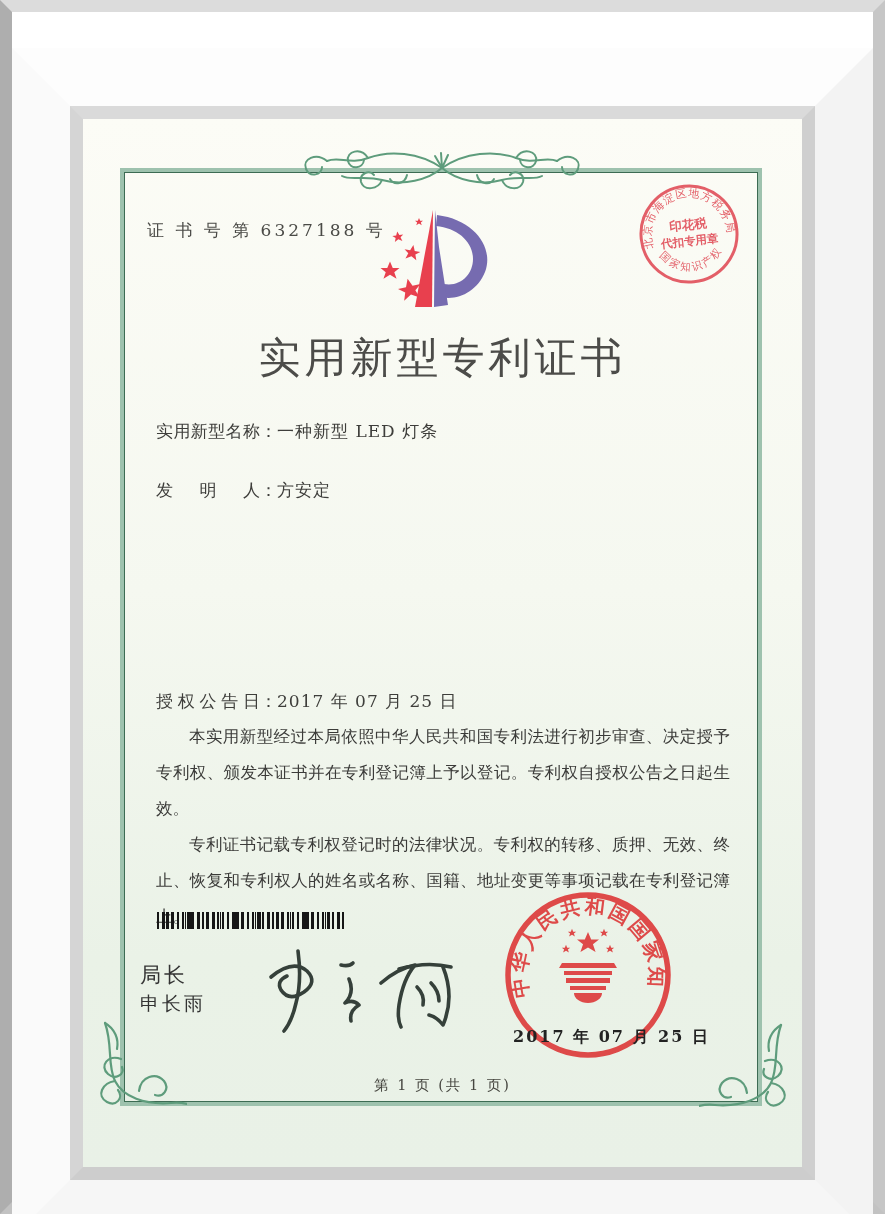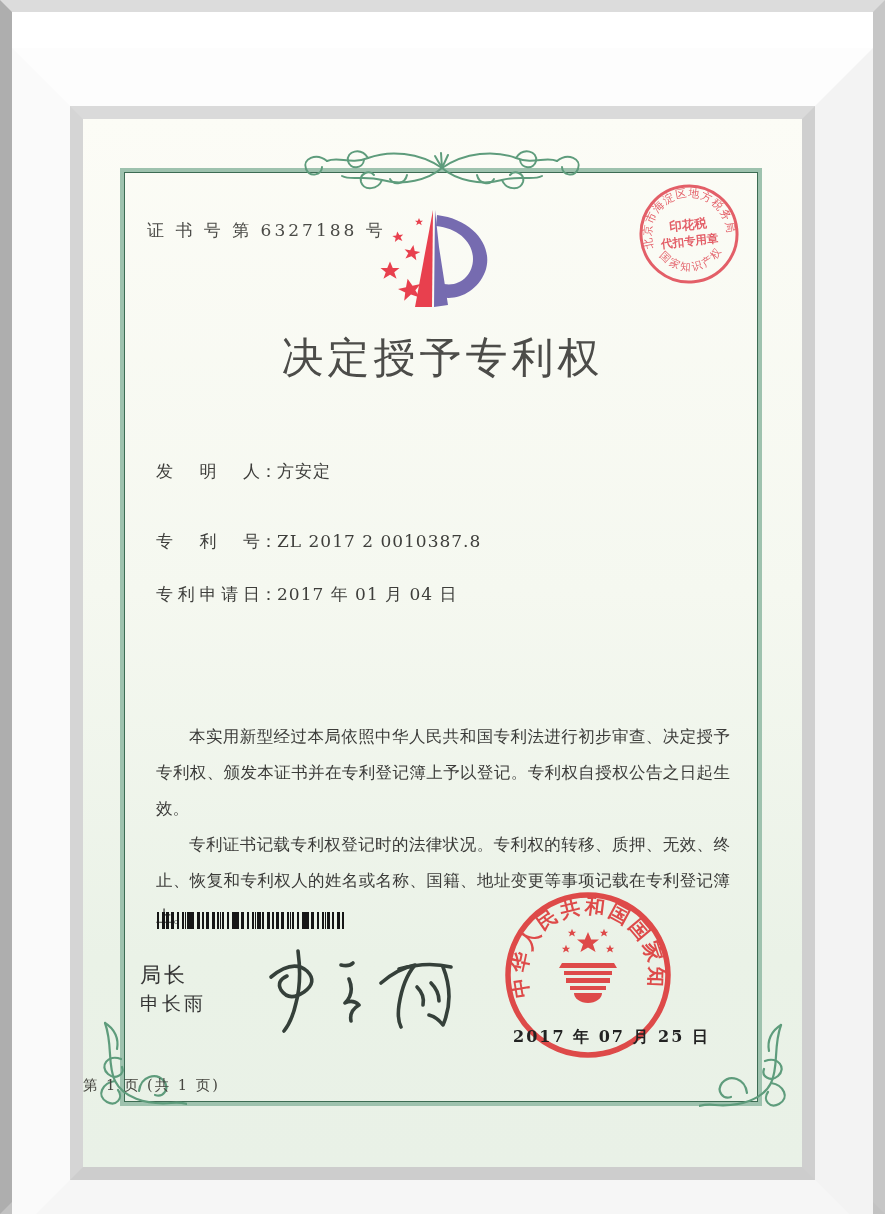--- a/index.html
+++ b/index.html
@@ -31,21 +31,21 @@
   .barcode{position:absolute;left:74px;top:793px;width:188px;height:17px;
     background:
       repeating-linear-gradient(90deg,#161616 0 2px,transparent 2px 5px),
       repeating-linear-gradient(90deg,#161616 0 1px,transparent 1px 7px),
       repeating-linear-gradient(90deg,transparent 0 9px,#161616 9px 12px,transparent 12px 23px);}
   .issuer-title{position:absolute;left:57px;top:842px;font-size:21px;letter-spacing:3px;color:#333;}
   .issuer-name{position:absolute;left:57px;top:872px;font-size:19px;letter-spacing:3px;color:#333;}
   .signature{position:absolute;left:170px;top:816px;width:230px;height:112px;}
   .seal{position:absolute;left:417px;top:768px;width:176px;height:176px;opacity:.92;}
   .seal-date{position:absolute;left:430px;top:908px;font-size:16px;font-weight:bold;letter-spacing:2px;color:#222;}
-  .footer{position:absolute;left:0;right:0;top:957px;text-align:left;font-size:14.5px;letter-spacing:2px;color:#45453f;}
+  .footer{position:absolute;left:0;right:0;top:957px;text-align:center;font-size:14.5px;letter-spacing:2px;color:#45453f;}
 </style>
 </head>
 <body>
 
 <div class="photo">
  <div class="frame-bevel">
   <div class="frame-face">
    <div class="matte">
     <div class="paper">
 
@@ -121,30 +121,30 @@
         <text fill="#e04a55" font-size="11" letter-spacing="1">
           <textPath href="#arcTop">北京市海淀区地方税务局</textPath>
         </text>
         <text fill="#e04a55" font-size="10.5" letter-spacing="2">
           <textPath href="#arcBot">国家知识产权局</textPath>
         </text>
         <text x="53" y="48" text-anchor="middle" fill="#e04a55" font-size="12.5" font-weight="bold">印花税</text>
         <text x="53" y="64" text-anchor="middle" fill="#e04a55" font-size="11.5" font-weight="bold">代扣专用章</text>
       </svg>
 
-      <div class="title">决定授予专利权</div>
+      <div class="title">实用新型专利证书</div>
 
-      <div class="field" style="top:341px">
+      <div class="field" style="top:301px">
+        <span class="flabel">实用新型名称</span><span>：</span><span class="fvalue">一种新型 LED 灯条</span>
+      </div>
+      <div class="field" style="top:360px">
         <span class="flabel">发明人</span><span>：</span><span class="fvalue">方安定</span>
       </div>
-      <div class="field" style="top:411px">
-        <span class="flabel">专利号</span><span>：</span><span class="fvalue">ZL 2017 2 0010387.8</span>
-      </div>
-      <div class="field" style="top:464px">
-        <span class="flabel">专利申请日</span><span>：</span><span class="fvalue">2017 年 01 月 04 日</span>
+      <div class="field" style="top:571px">
+        <span class="flabel">授权公告日</span><span>：</span><span class="fvalue">2017 年 07 月 25 日</span>
       </div>
 
       <div class="bodytext">
         <p>本实用新型经过本局依照中华人民共和国专利法进行初步审查、决定授予专利权、颁发本证书并在专利登记簿上予以登记。专利权自授权公告之日起生效。</p>
         <p>专利证书记载专利权登记时的法律状况。专利权的转移、质押、无效、终止、恢复和专利权人的姓名或名称、国籍、地址变更等事项记载在专利登记簿上。</p>
       </div>
 
       <div class="barcode"></div>
 
       <div class="issuer-title">局长</div>

